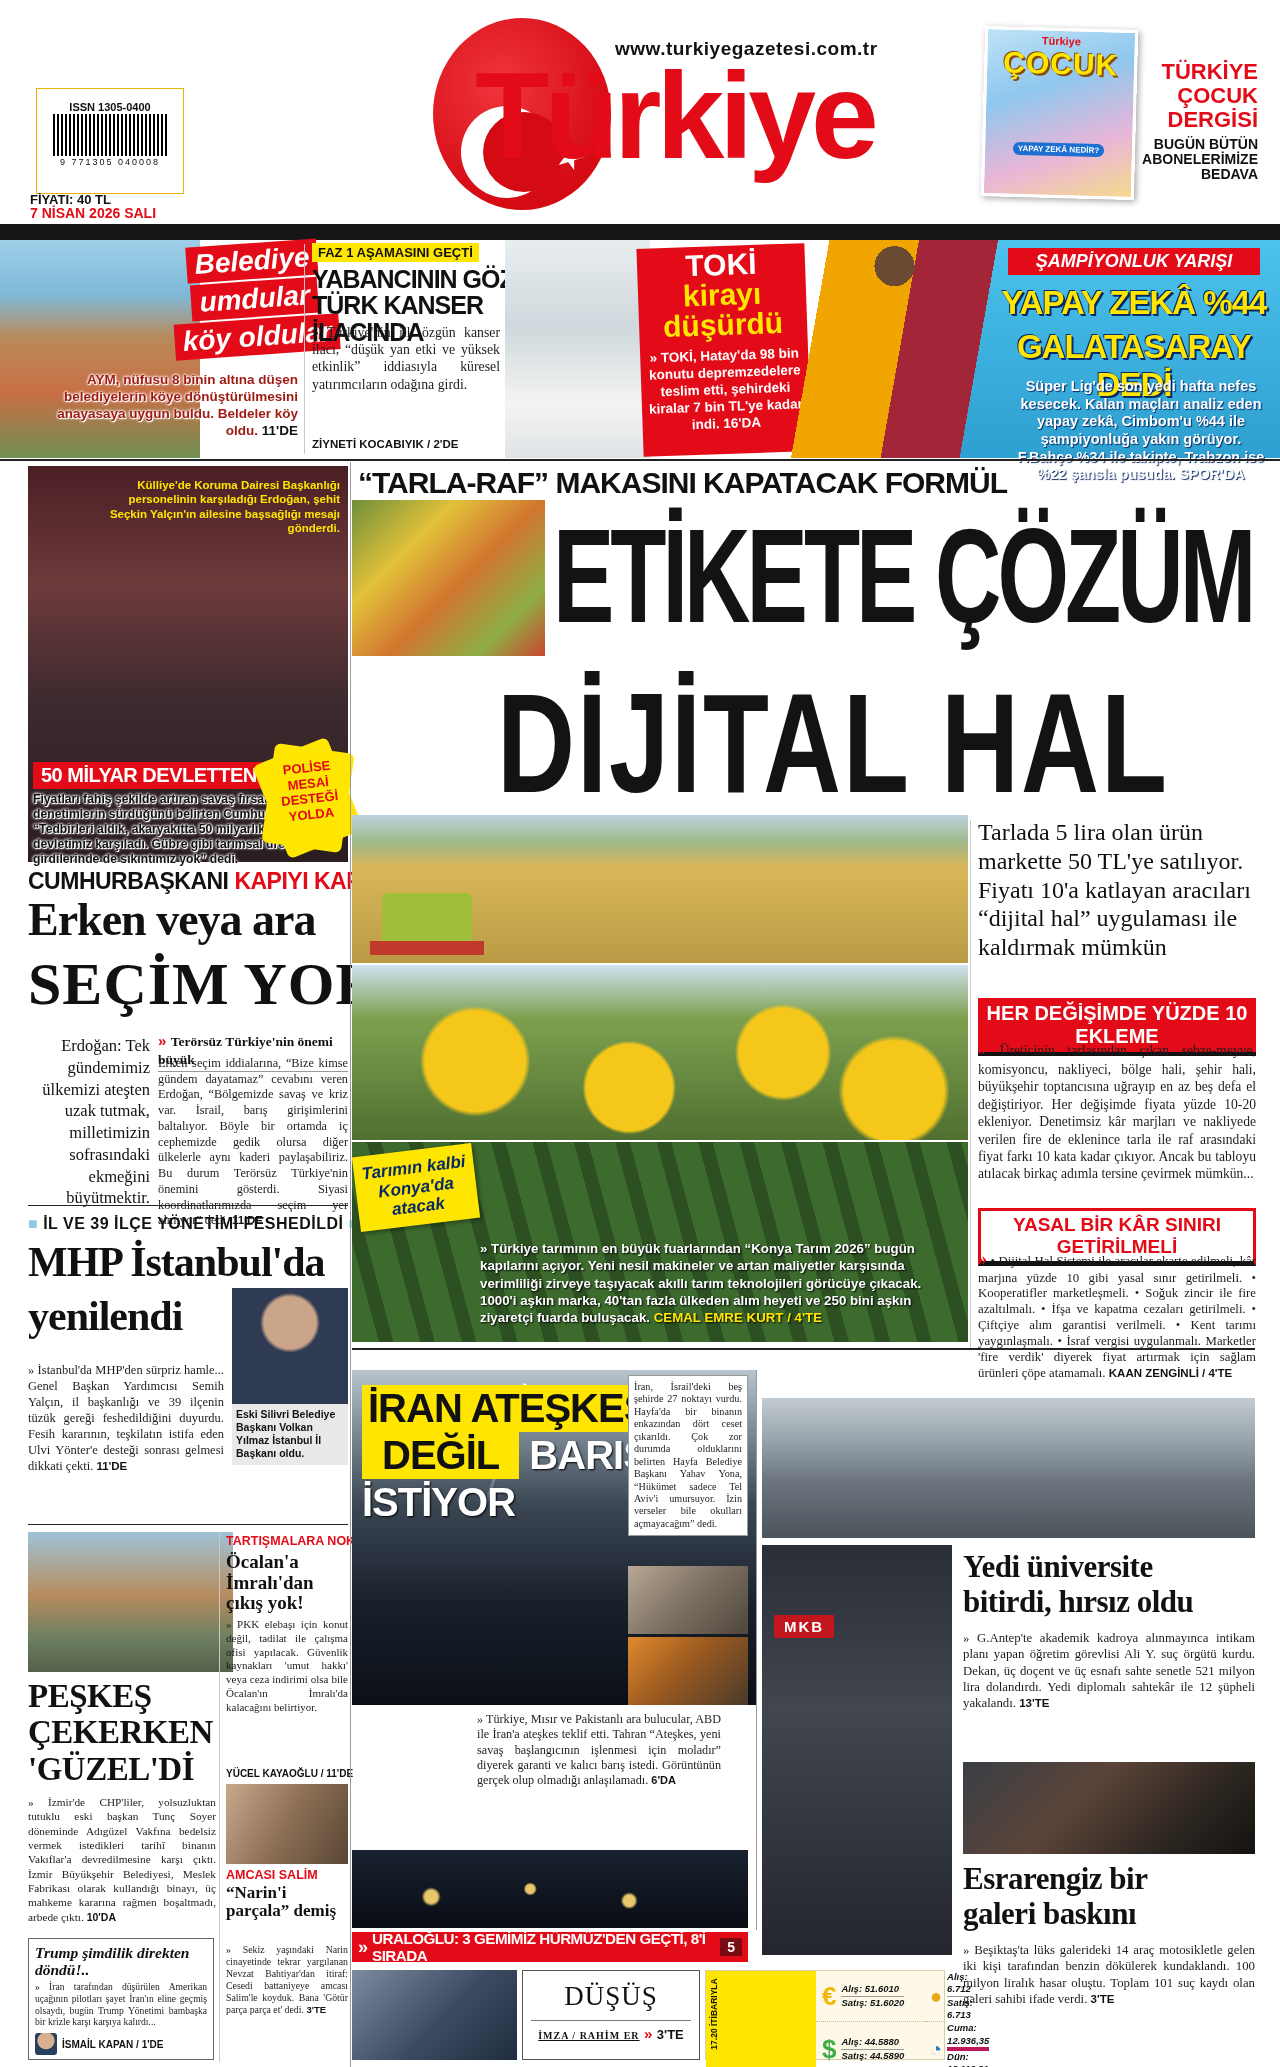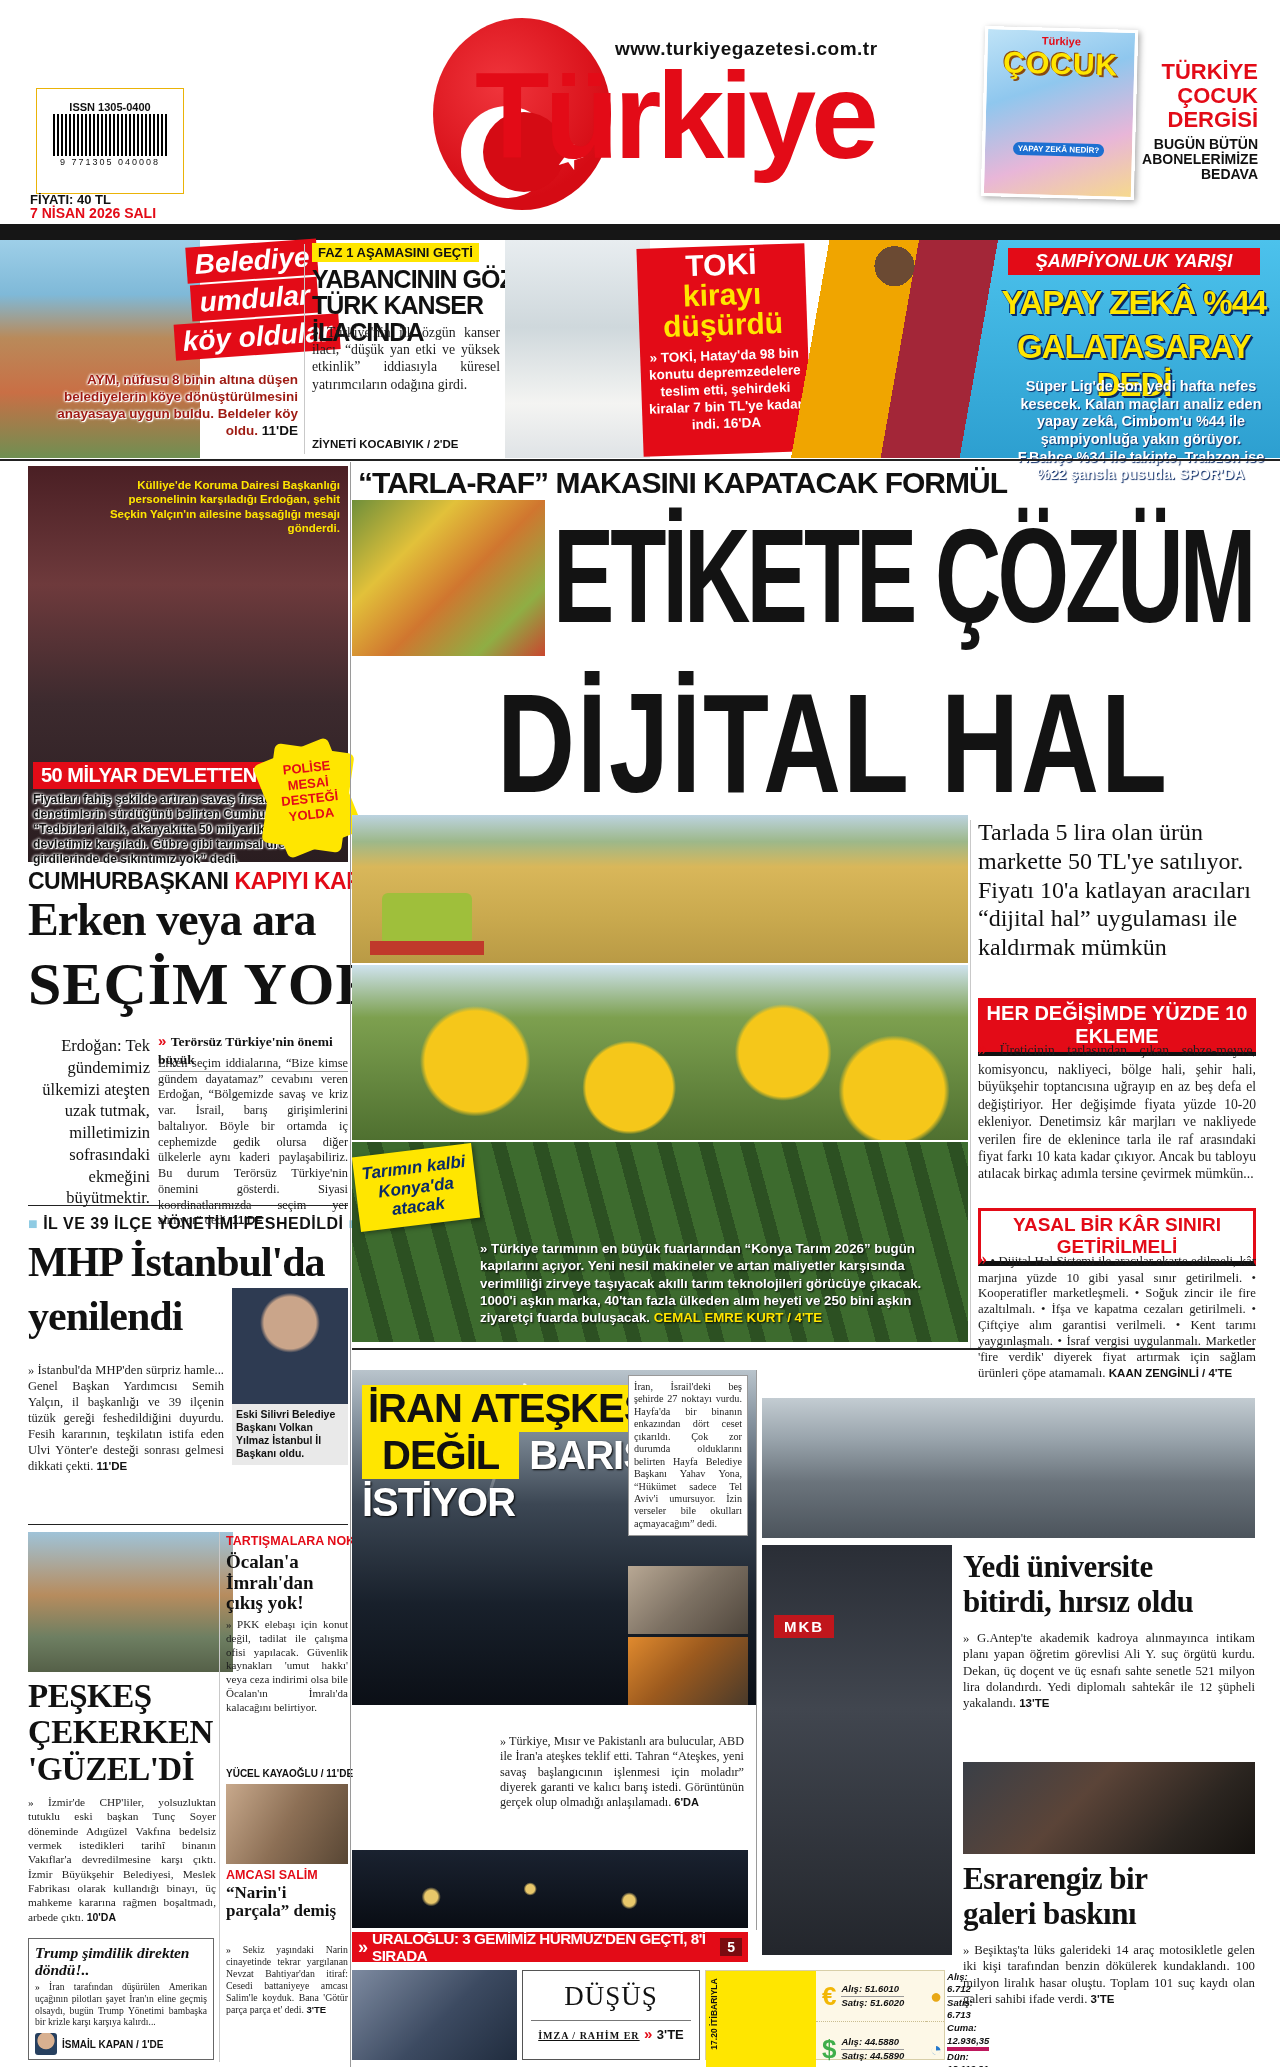--- a/index.html
+++ b/index.html
@@ -229,21 +229,21 @@
       <span class="wht" style="text-shadow:1px 1px 2px #000;">BARIŞ</span>
     </div>
     <div><span class="wht" style="text-shadow:1px 1px 2px #000;">İSTİYOR</span></div>
   </div>
   <div class="abs" style="left:628px;top:1375px;width:120px;background:#fff;border:1px solid #999;padding:5px;box-sizing:border-box;">
     <span class="bodytxt" style="font-size:10.2px;line-height:1.22;display:block;">İran, İsrail'deki beş şehirde 27 noktayı vurdu. Hayfa'da bir binanın enkazından dört ceset çıkarıldı. Çok zor durumda olduklarını belirten Hayfa Belediye Başkanı Yahav Yona, “Hükümet sadece Tel Aviv'i umursuyor. İzin verseler bile okulları açmayacağım” dedi.</span>
   </div>
   <div class="ph" style="left:628px;top:1566px;width:120px;height:68px;background:linear-gradient(135deg,#b8a894 0%,#7d7163 50%,#4f463c 100%);"></div>
   <div class="ph" style="left:628px;top:1637px;width:120px;height:68px;background:linear-gradient(135deg,#e08a2e 0%,#9c5a1e 45%,#4a3a2a 100%);"></div>
 
-  <div class="abs bodytxt" style="left:500px;top:1712px;width:244px;font-size:12.2px;line-height:1.25;margin-top:22px;">
+  <div class="abs bodytxt" style="left:477px;top:1712px;width:244px;font-size:12.2px;line-height:1.25;">
     <span>» Türkiye, Mısır ve Pakistanlı ara bulucular, ABD ile İran'a ateşkes teklif etti. Tahran “Ateşkes, yeni savaş başlangıcının işlenmesi için moladır” diyerek garanti ve kalıcı barış istedi. Görüntünün gerçek olup olmadığı anlaşılamadı.</span>
     <span class="byline" style="font-size:11px;">6'DA</span>
   </div>
   <div class="ph" style="left:352px;top:1850px;width:396px;height:78px;background:radial-gradient(circle at 20% 60%,#e8c76a 0 2%,transparent 3%),radial-gradient(circle at 45% 50%,#e8c76a 0 2%,transparent 3%),radial-gradient(circle at 70% 65%,#e8c76a 0 2%,transparent 3%),linear-gradient(180deg,#1a2230,#090d14);"></div>
 
   <div class="abs" style="left:352px;top:1932px;width:396px;height:30px;background:#e30b17;display:flex;align-items:center;padding:0 6px;box-sizing:border-box;">
     <span class="b wht" style="font-size:18px;margin-right:4px;">»</span>
     <span class="b wht" style="font-size:15.2px;letter-spacing:-.5px;flex:1;">URALOĞLU: 3 GEMİMİZ HÜRMÜZ'DEN GEÇTİ, 8'İ SIRADA</span>
     <span class="b wht" style="background:#7a0b10;padding:1px 7px;font-size:14px;">5</span>
   </div>

